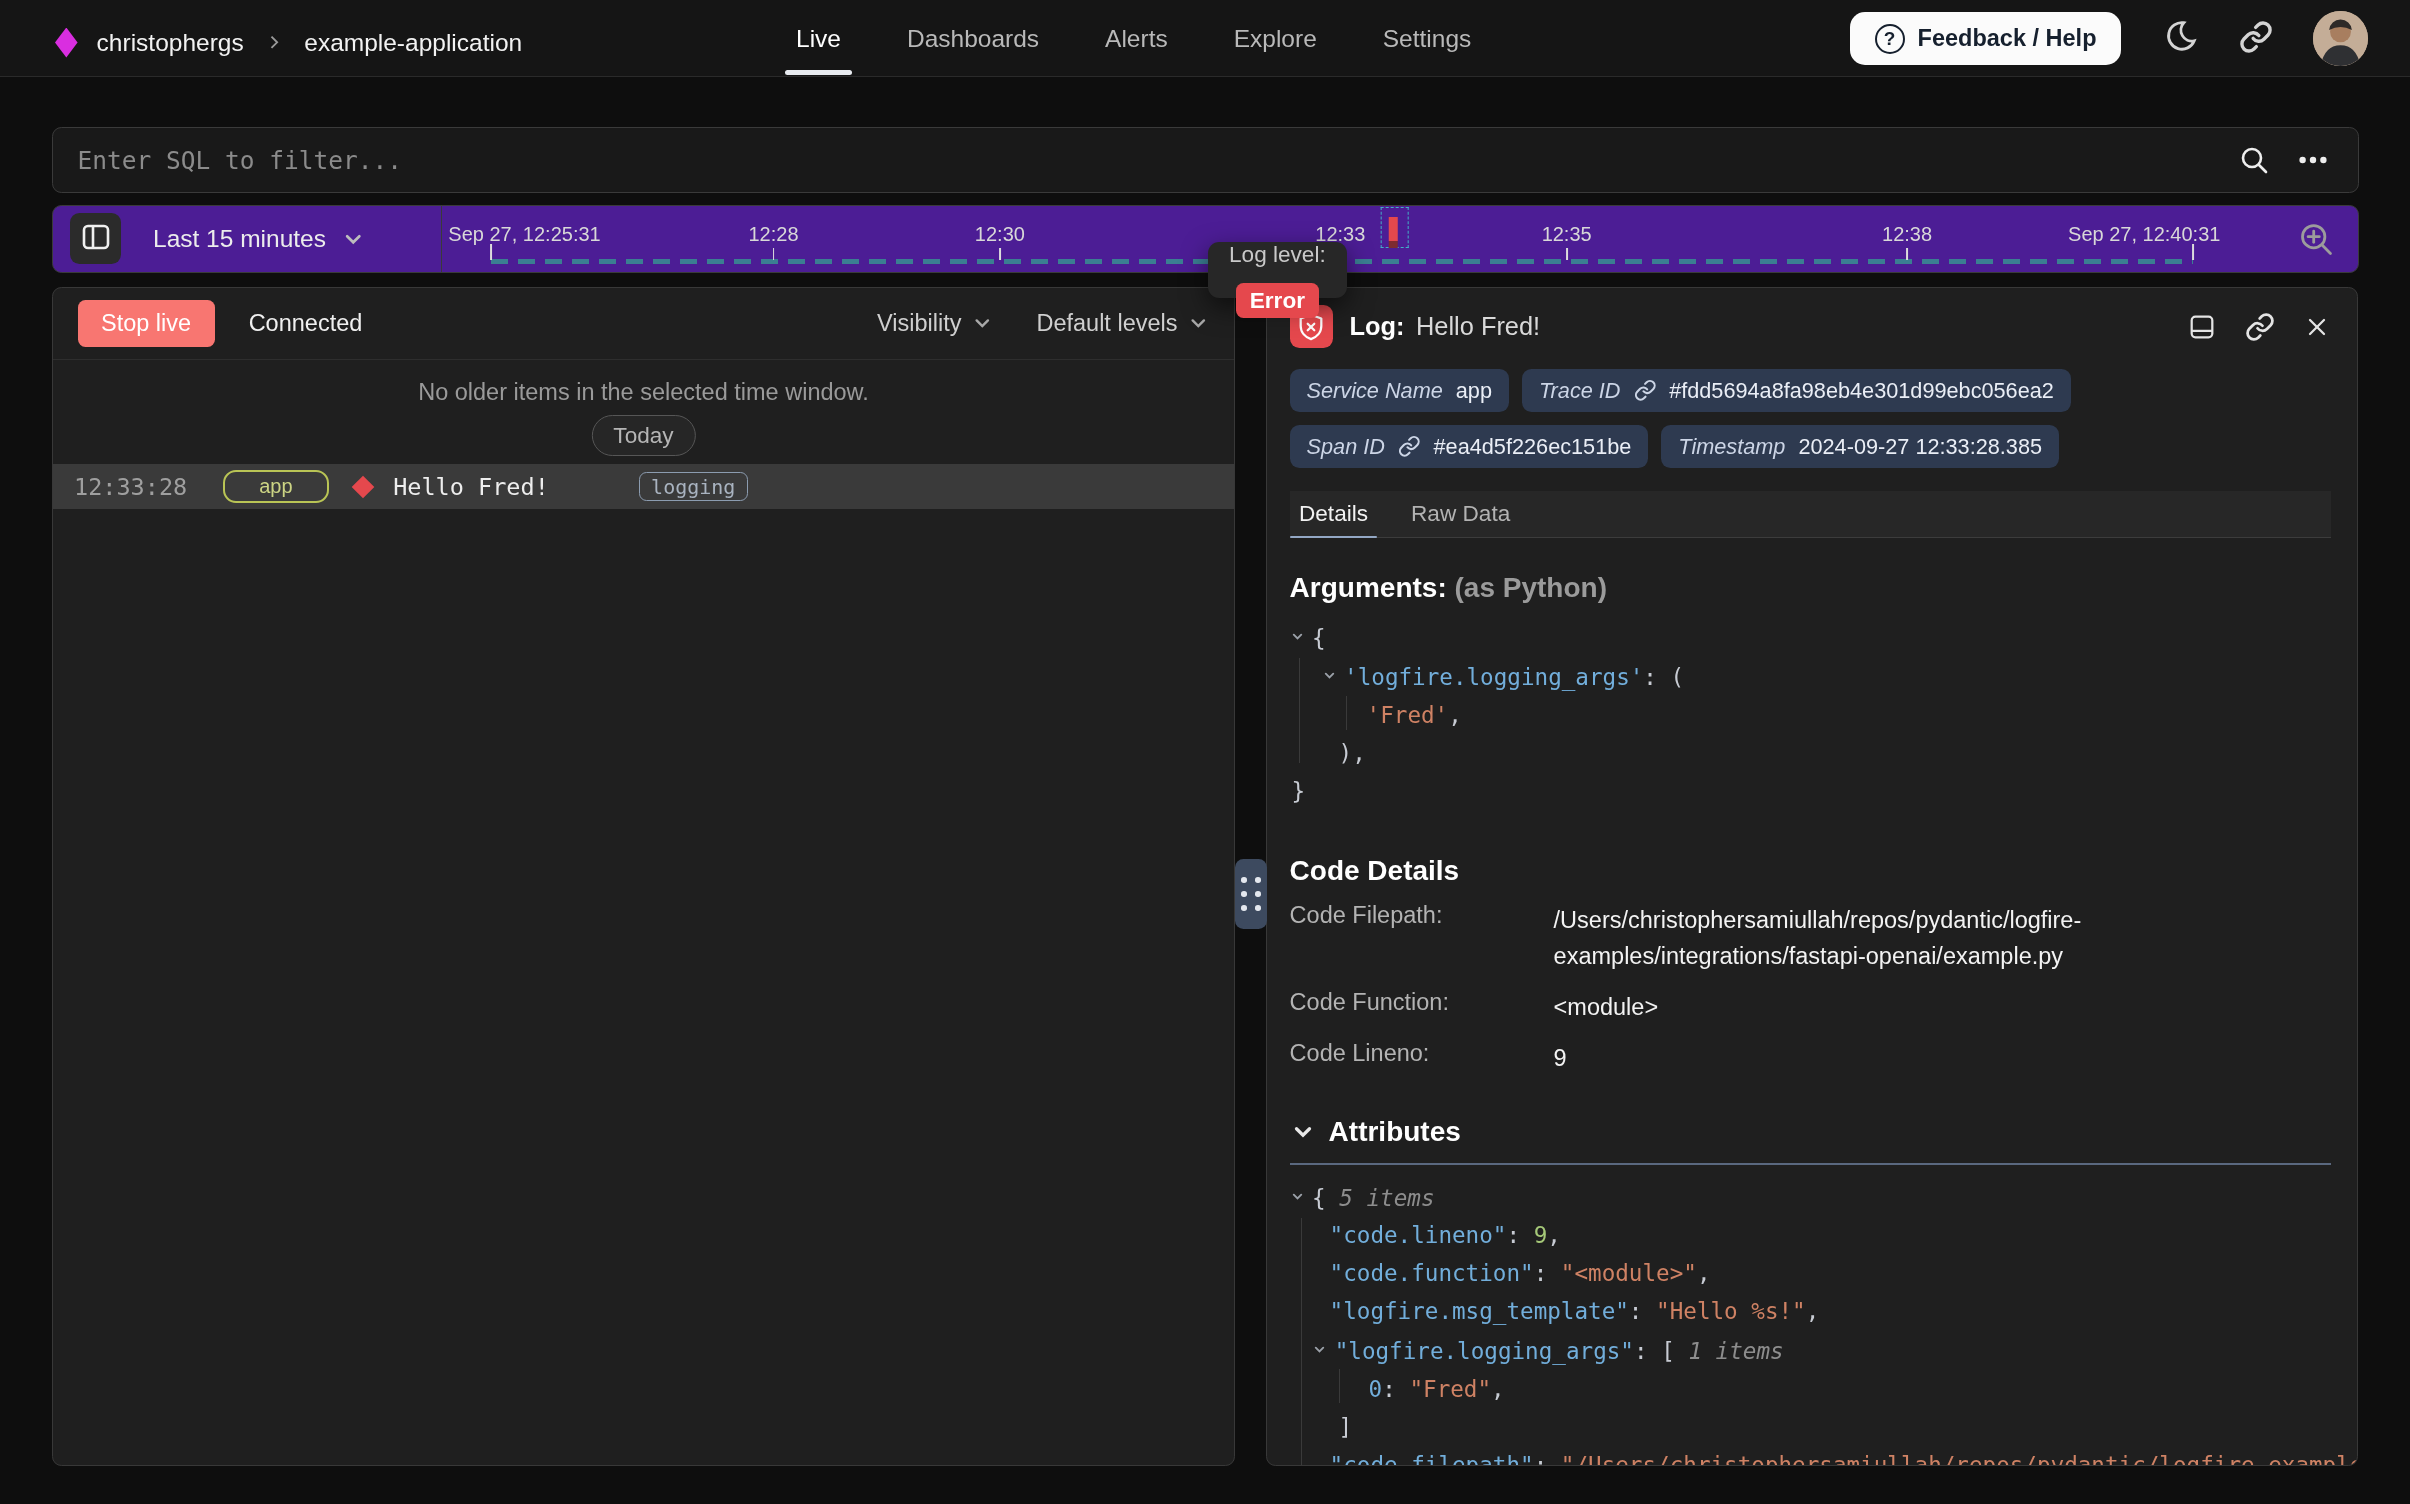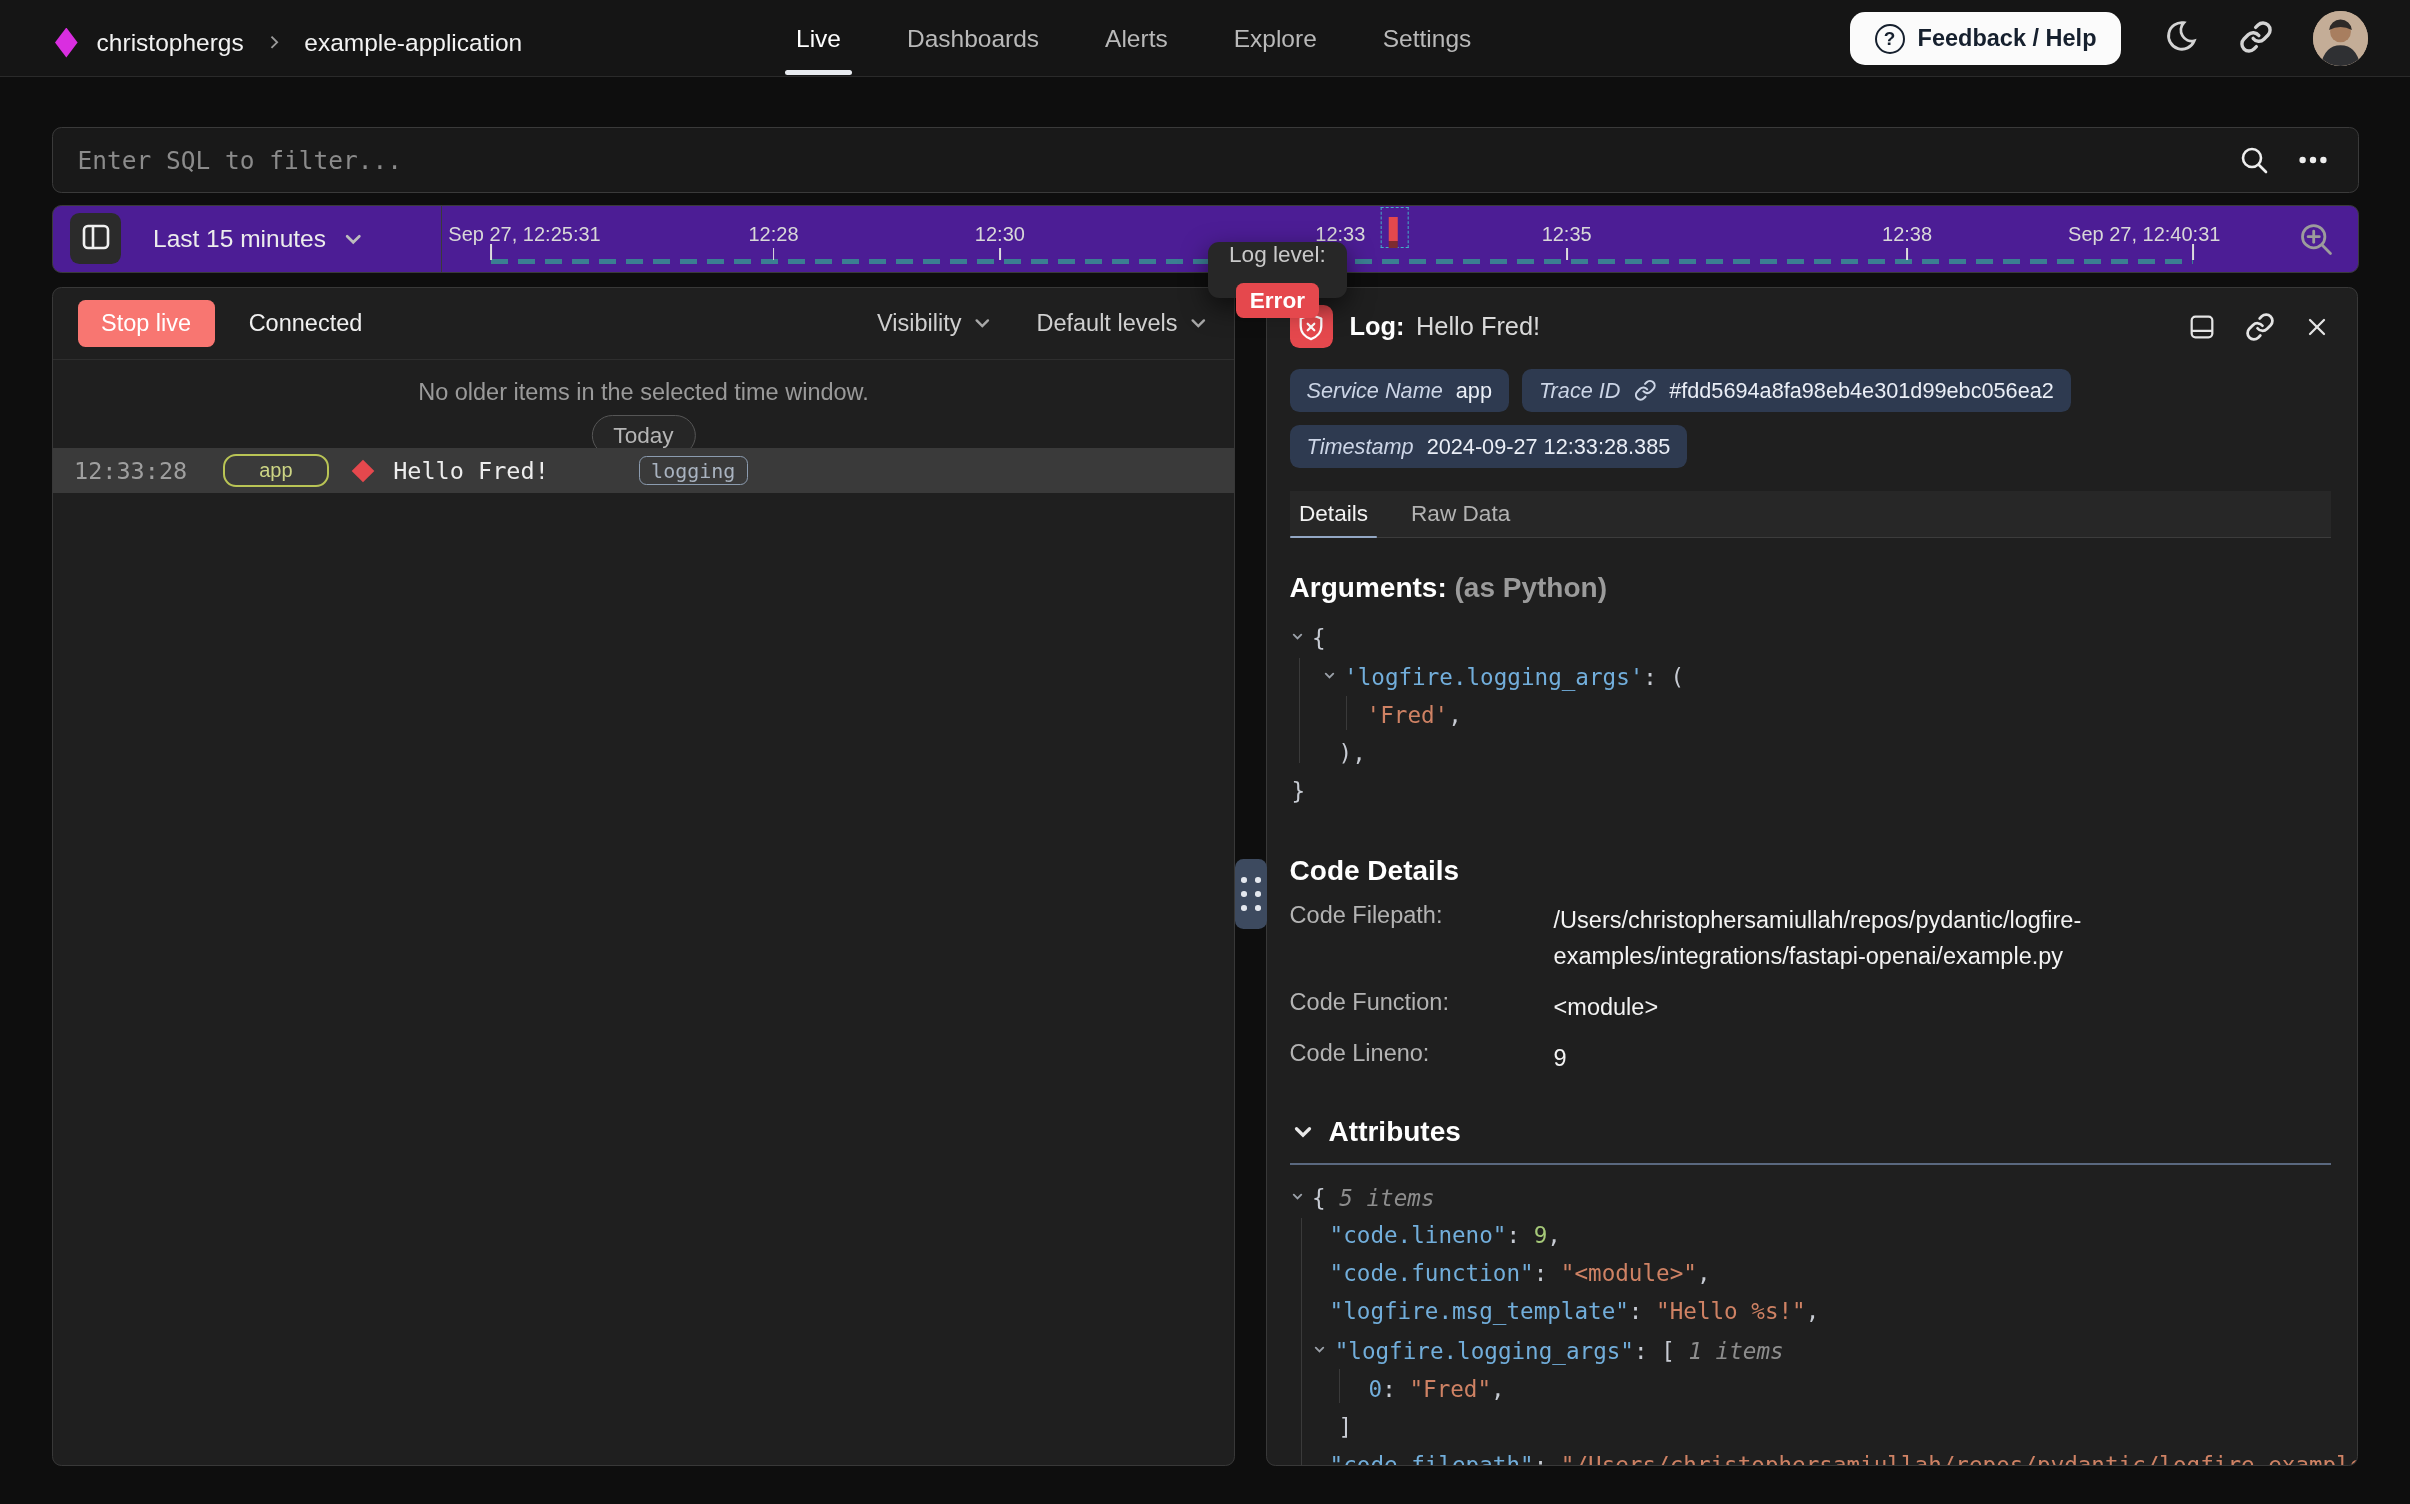--- a/index.html
+++ b/index.html
@@ -81,21 +81,21 @@
   .stop-btn { background:#f87671; color:#ffffff; border:none; border-radius:7.5px; font-size:23.5px;
     padding:10.4px 23.5px; cursor:pointer; font-family:"Liberation Sans",sans-serif; }
   .lp-status { font-size:23.5px; color:#f0f0f0; }
   .lp-header-right { margin-left:auto; display:flex; gap:43px; align-items:center; }
   .dd { display:flex; gap:9.4px; align-items:center; font-size:23.5px; color:#cfcfcf; cursor:pointer; }
   .lp-body { position:relative; height:calc(100% - 73px); }
   .empty-msg { position:absolute; top:19px; width:100%; text-align:center; font-size:23.5px; color:#9a9a9a; }
   .today-btn { position:absolute; top:55px; left:50%; transform:translateX(-50%); background:#262626;
     border:1.9px solid #565656; color:#b5b5b5; font-size:22.6px; border-radius:22.6px; padding:6.6px 21px; cursor:pointer;
     font-family:"Liberation Sans",sans-serif; }
-  .log-row { position:absolute; top:88px; left:0; right:0; height:45px; background:#3a3a3a;
+  .log-row { position:absolute; top:104px; left:0; right:0; height:45px; background:#3a3a3a;
     display:flex; align-items:center; padding-left:21px; cursor:pointer; }
   .log-time { font-size:23.5px; color:#9f9f9f; font-family:"DejaVu Sans Mono",monospace; }
   .tag-app { margin-left:36px; border:2.8px solid #b9c455; color:#ccd484; border-radius:13px;
     padding:2.8px 34px; font-size:20px; }
   .log-diamond { width:16px; height:16px; background:#e5484d; transform:rotate(45deg); margin-left:26px; }
   .log-msg { margin-left:22.6px; font-size:23.5px; color:#ededed; font-family:"DejaVu Sans Mono",monospace; }
   .tag-logging { margin-left:90px; border:1.9px solid #8c9cb0; color:#a9b3c0; border-radius:7.5px;
     padding:1.9px 11.3px; font-size:20px; font-family:"DejaVu Sans Mono",monospace; }
 
   
@@ -400,20 +400,30 @@
       </div>
       <div class="badge linkable">
         <span class="badge-label">Trace ID</span>
         <span style="display:flex;color:#ccd5e6;">
           <svg width="22.6" height="22.6" viewBox="0 0 24 24" fill="none" stroke="currentColor" stroke-width="2.2" stroke-linecap="round" stroke-linejoin="round">
             <path d="M10 13a5 5 0 0 0 7.54.54l3-3a5 5 0 0 0-7.07-7.07l-1.72 1.71"></path>
             <path d="M14 11a5 5 0 0 0-7.54-.54l-3 3a5 5 0 0 0 7.07 7.07l1.71-1.71"></path>
           </svg>
         </span>
         <span class="badge-value">#fdd5694a8fa98eb4e301d99ebc056ea2</span>
+      </div>
+      <div class="badge linkable">
+        <span class="badge-label">Span ID</span>
+        <span style="display:flex;color:#ccd5e6;">
+          <svg width="22.6" height="22.6" viewBox="0 0 24 24" fill="none" stroke="currentColor" stroke-width="2.2" stroke-linecap="round" stroke-linejoin="round">
+            <path d="M10 13a5 5 0 0 0 7.54.54l3-3a5 5 0 0 0-7.07-7.07l-1.72 1.71"></path>
+            <path d="M14 11a5 5 0 0 0-7.54-.54l-3 3a5 5 0 0 0 7.07 7.07l1.71-1.71"></path>
+          </svg>
+        </span>
+        <span class="badge-value">#ea4d5f226ec151be</span>
       </div>
       <div class="badge">
         <span class="badge-label">Timestamp</span>
         <span class="badge-value">2024-09-27 12:33:28.385</span>
       </div>
     </div>
 
     <div class="tabs">
       <div class="tab active">
           <span>Details</span>

